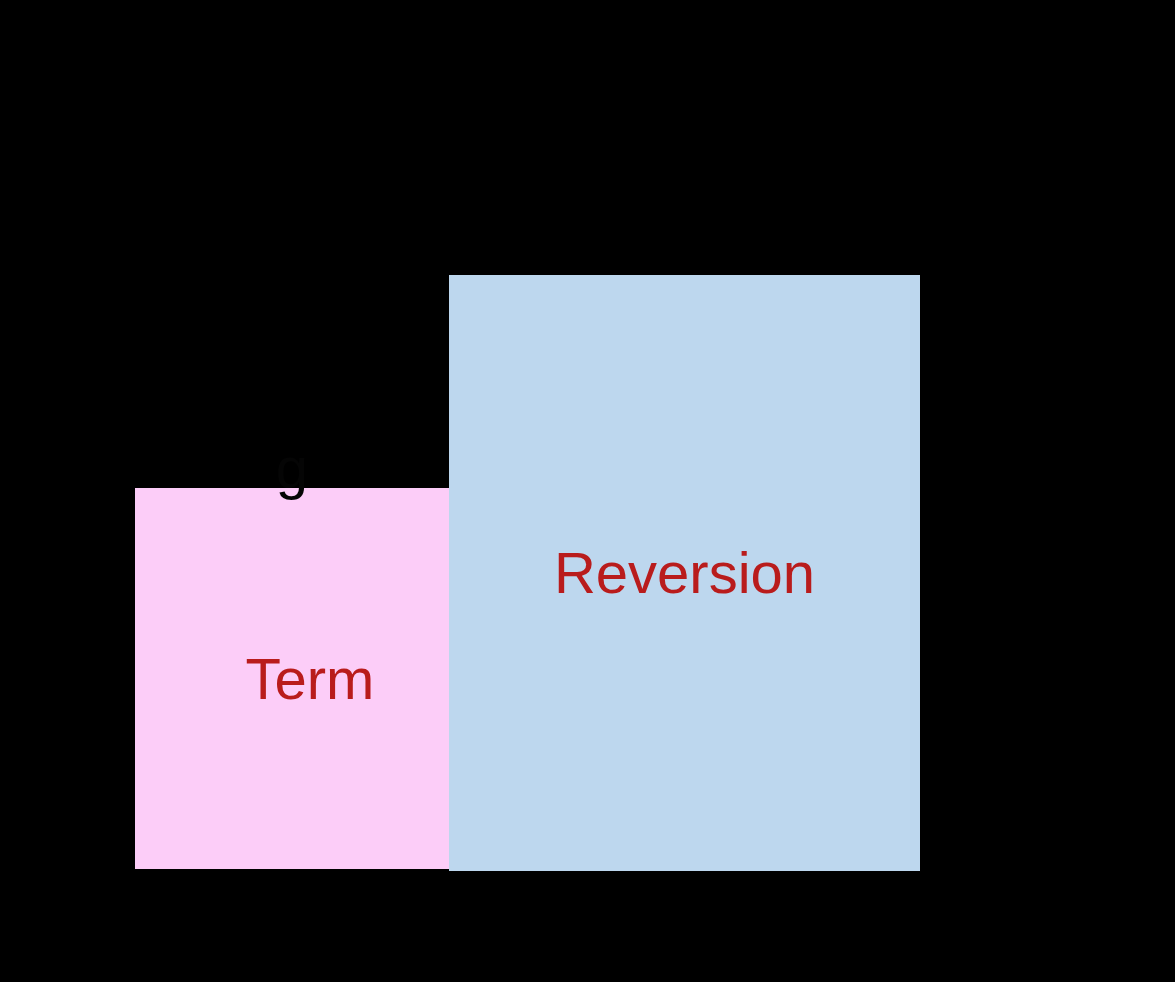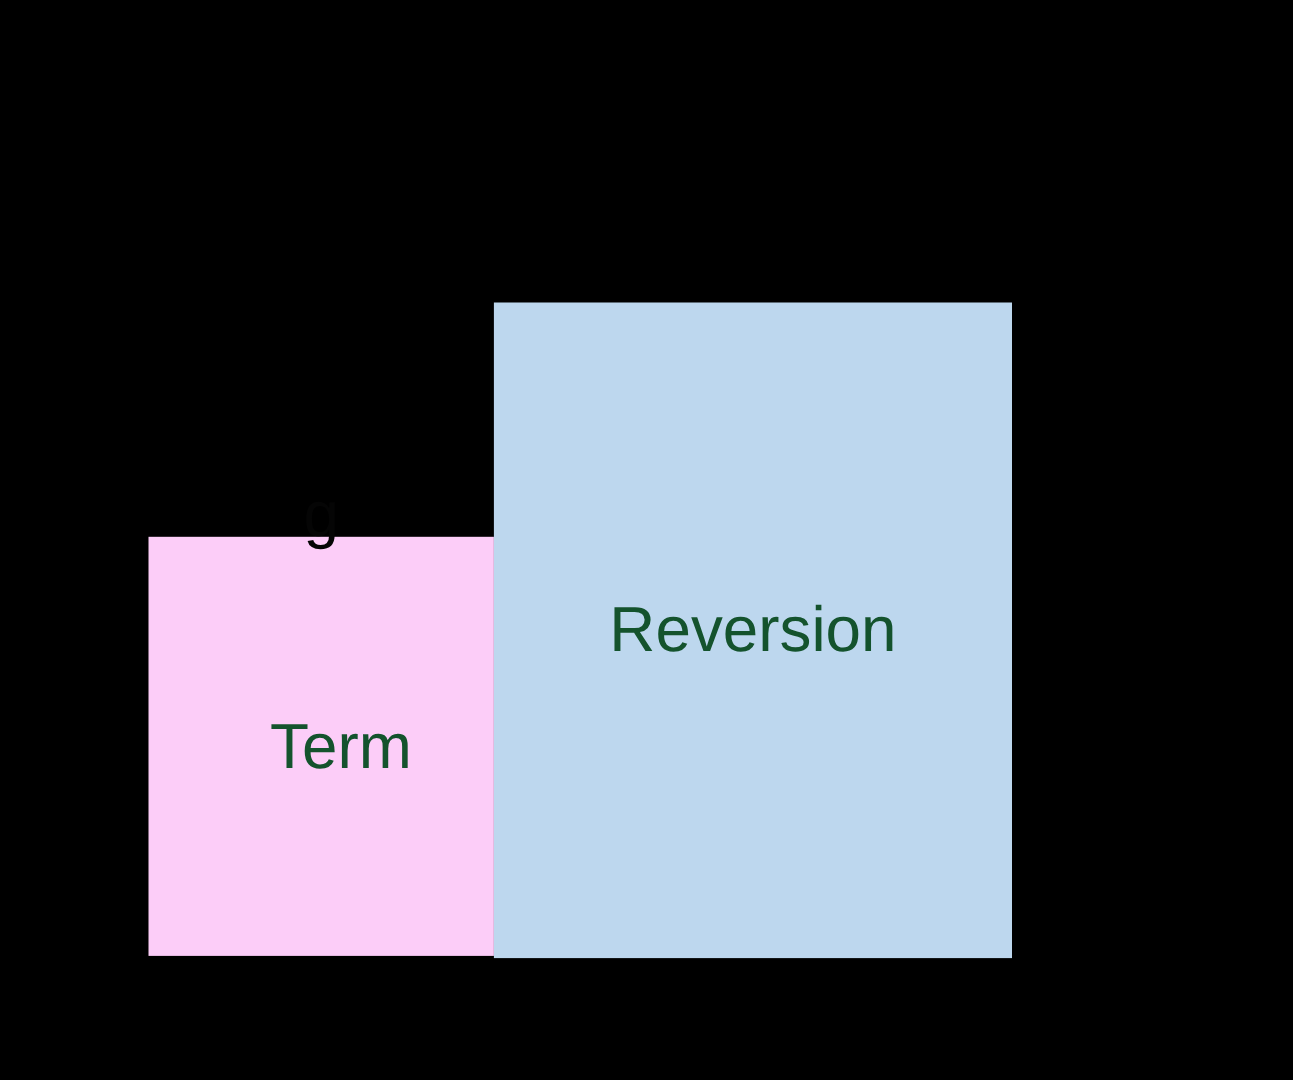--- a/index.html
+++ b/index.html
@@ -34,21 +34,21 @@
   .bar {
     position: absolute;
     box-sizing: border-box;
     display: flex;
     align-items: center;
     justify-content: center;
     overflow: visible;
   }
 
   .bar-label {
-    color: #14532d;
+    color: #b91c1c;
     font-family: "Liberation Sans", sans-serif;
     font-weight: 400;
     font-size: 58px;
     line-height: 1;
     letter-spacing: 0px;
     white-space: nowrap;
     text-align: center;
     user-select: none;
   }
 

